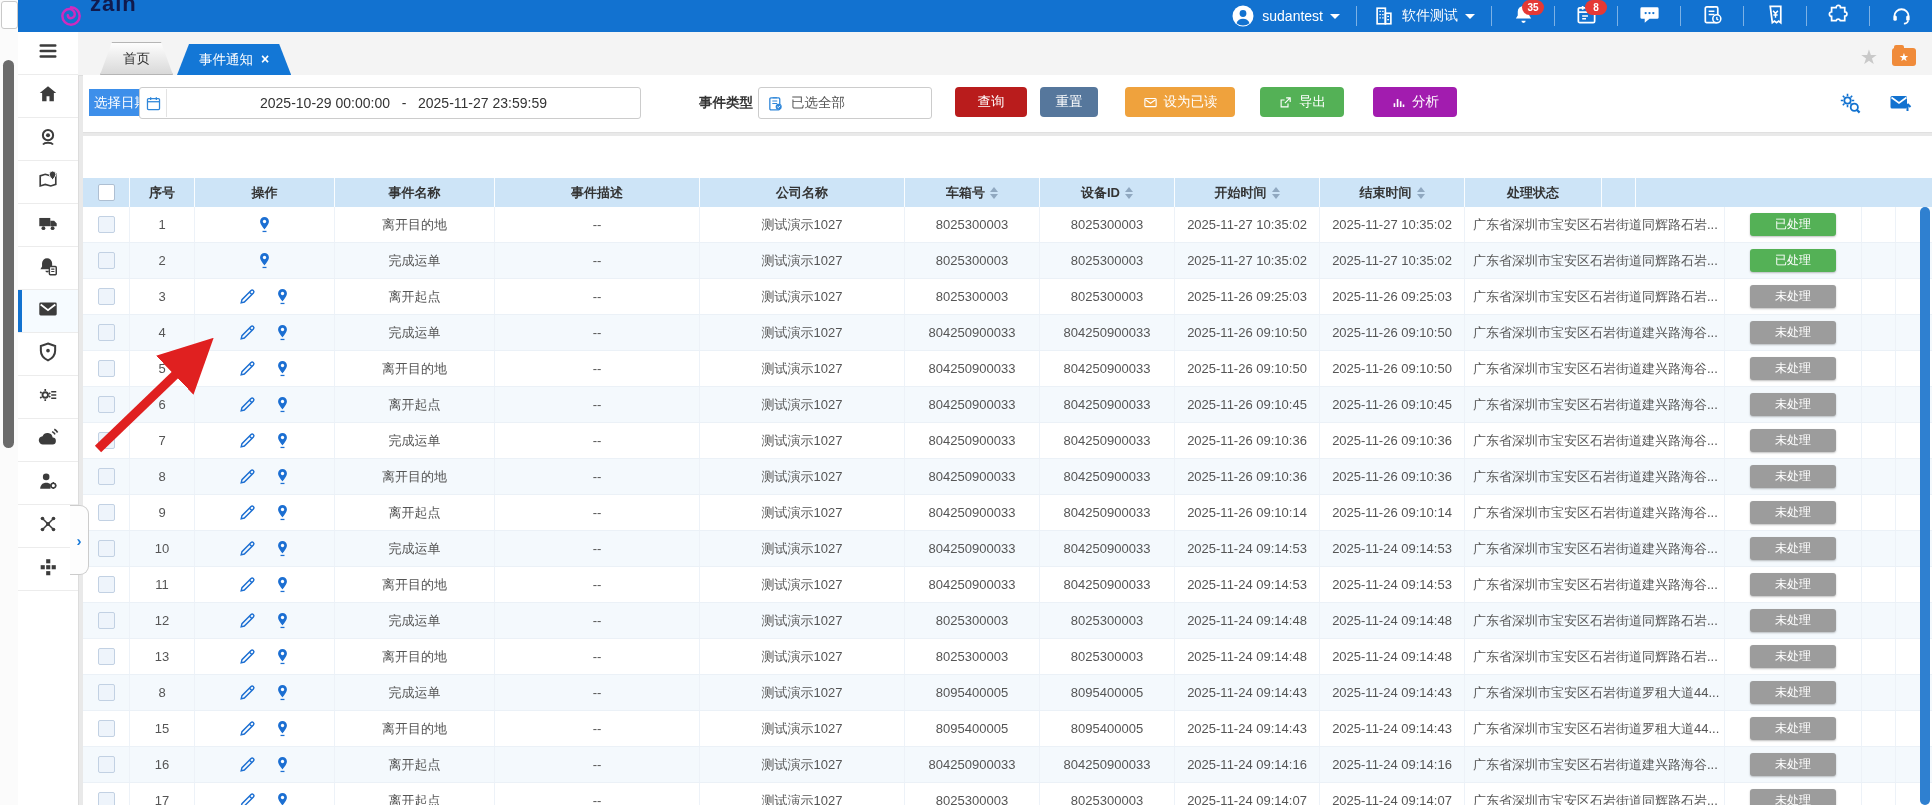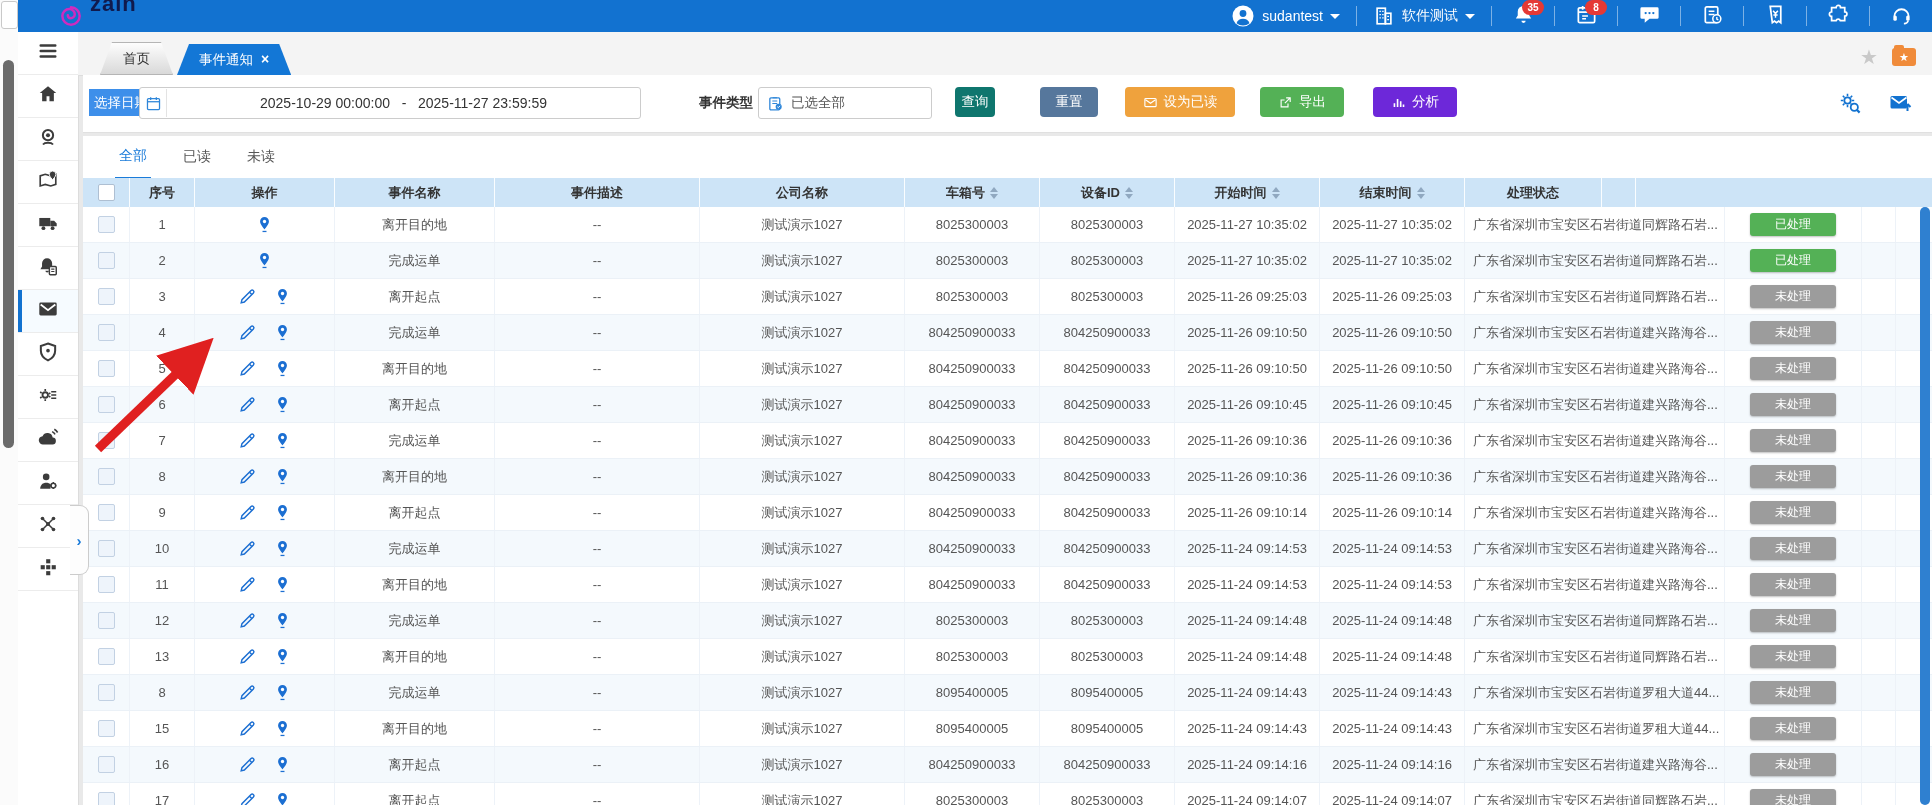--- a/index.html
+++ b/index.html
@@ -67,25 +67,25 @@
   .date-input .cal svg{width:17px;height:17px;}
   .date-input .dtxt{flex:1;text-align:center;white-space:nowrap;}
   .type-label{position:absolute;left:616px;top:19px;font-size:13.5px;font-weight:bold;color:#333;text-align:center;}
   .type-select{position:absolute;left:675px;top:12px;width:172px;height:30px;border:1px solid #ccc;border-radius:3px;
     background:#fff;display:flex;align-items:center;font-size:13.5px;color:#555;cursor:pointer;}
   .type-select svg{width:17px;height:17px;margin:0 7px 0 8px;}
   .btn{position:absolute;top:12px;height:30px;border:none;border-radius:4px;color:#fff;font-size:13.5px;
     display:flex;align-items:center;justify-content:center;gap:6px;cursor:pointer;
     font-family:"Liberation Sans","DejaVu Sans",sans-serif;}
   .btn svg{width:15px;height:15px;}
-  .btn.search{left:872px;width:40px;background:#0f766e;}
+  .btn.search{left:872px;width:72px;background:#b91c1c;}
   .btn.reset{left:957px;width:58px;background:#56779c;}
   .btn.mark{left:1042px;width:110px;background:#efa23d;}
   .btn.export{left:1177px;width:84px;background:#54b156;}
-  .btn.analyze{left:1290px;width:84px;background:#6d28d9;}
+  .btn.analyze{left:1290px;width:84px;background:#a21caf;}
   .fp-icons{position:absolute;right:20px;top:16px;display:flex;gap:26px;}
   .fp-icons .ic{width:24px;height:24px;color:#1272d0;cursor:pointer;}
   .fp-icons svg{width:24px;height:24px;}
 
   
   .table-panel{position:absolute;left:83px;top:136px;right:0;bottom:0;background:#fff;}
   .view-tabs{height:42px;display:flex;align-items:center;padding-left:32px;gap:28px;border-bottom:1px solid #eee;}
   .vtab{font-size:14px;color:#555;height:42px;line-height:40px;cursor:pointer;padding:0 4px;}
   .vtab.active{color:#1a7bd9;border-bottom:2px solid #1a7bd9;}
   .tbl{position:absolute;left:0;top:42px;right:0;bottom:0;overflow:hidden;}
@@ -388,25 +388,20 @@
         <svg viewBox="0 0 24 24">
             <rect x="2.5" y="5" width="16.5" height="12.5" rx="1.5" fill="currentColor"></rect>
             <path d="M3.5 6.5l7.5 5.5L18.5 6.5" fill="none" stroke="#fff" stroke-width="1.6"></path>
             <path d="M19.5 20v-7M19.5 13l-3 3M19.5 13l3 3" fill="none" stroke="currentColor" stroke-width="2"></path>
           </svg>
       </span>
     </div>
   </section>
 
   <section class="table-panel">
-    <div class="view-tabs" id="viewTabs">
-        <div class="vtab active">全部</div>
-        <div class="vtab">已读</div>
-        <div class="vtab">未读</div>
-      </div>
     <div class="tbl">
       <div class="thead" id="thead">
           <div class="th" style="width: 47px;">
             <span class="cb"></span>
           </div>
           <div class="th" style="width: 65px;">
             <span>序号</span>
           </div>
           <div class="th" style="width: 140px;">
             <span>操作</span>

